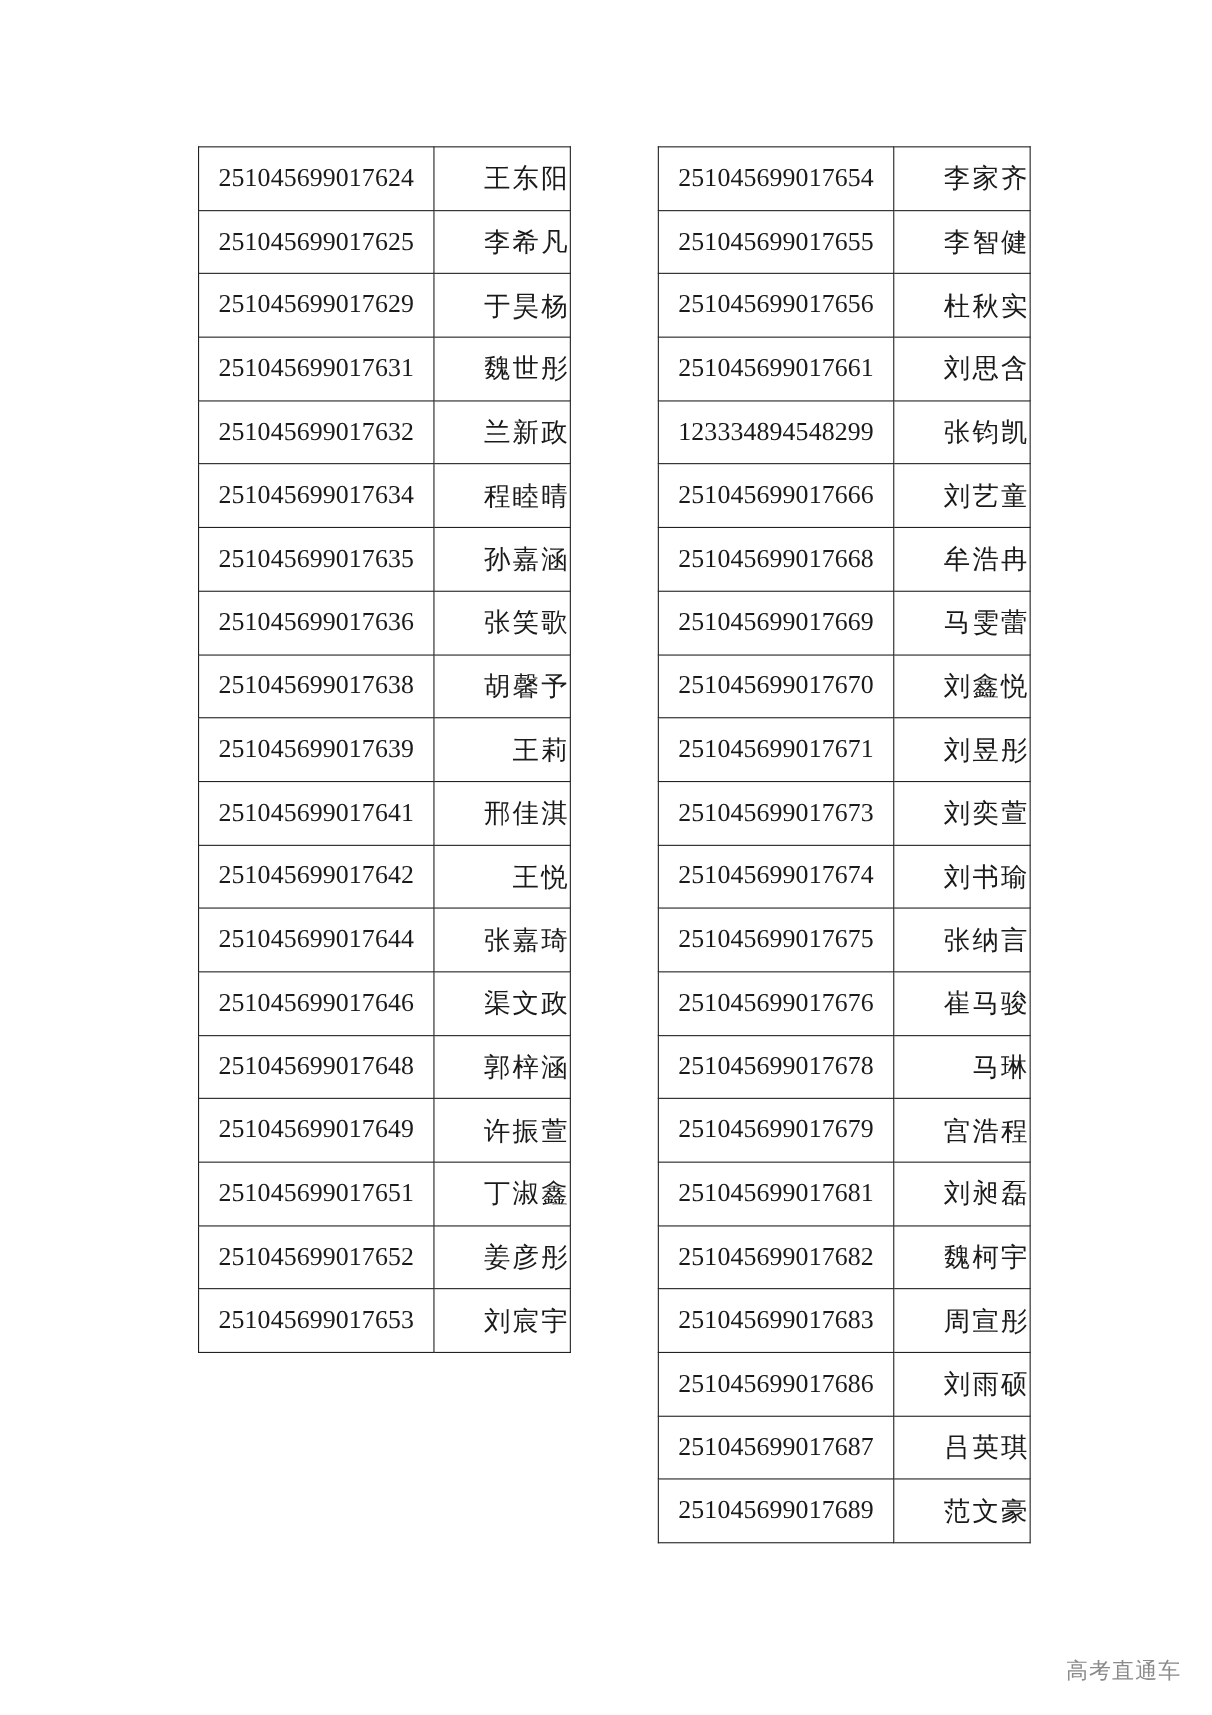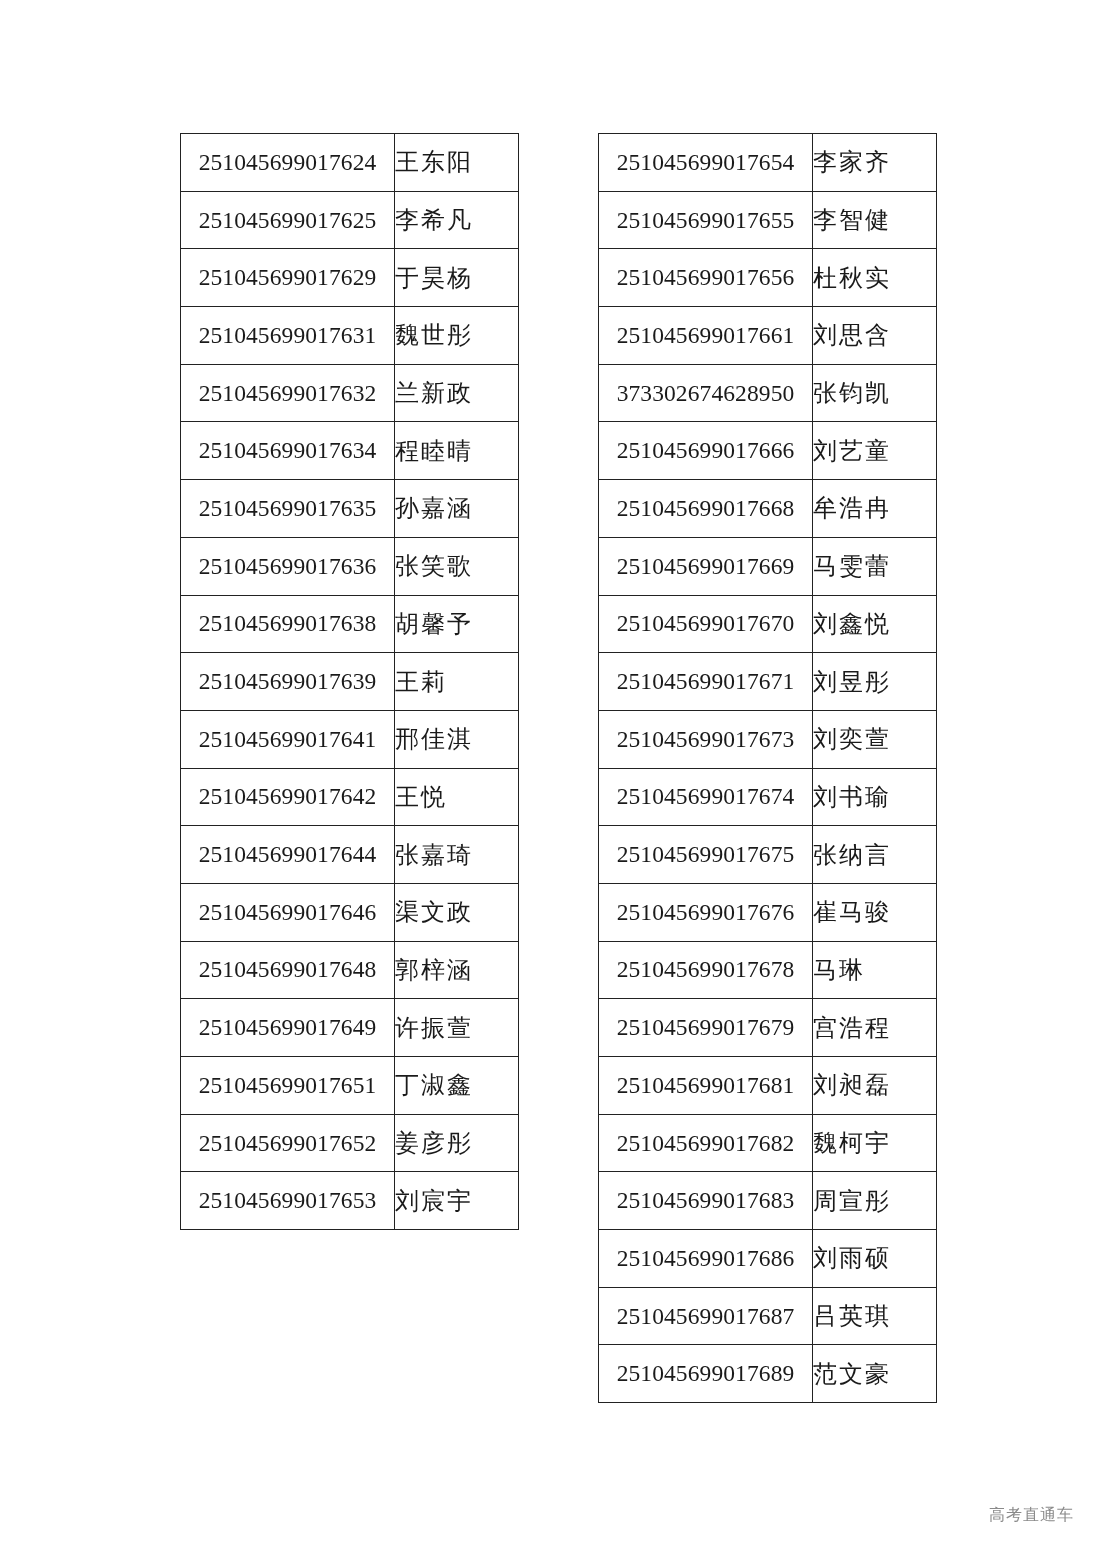--- a/index.html
+++ b/index.html
@@ -33,31 +33,31 @@
   .roster-table td.id-cell {
     width: 214px;
     font-size: 23.5px;
     text-align: center;
     letter-spacing: 0.1px;
     font-family: "Liberation Serif", "DejaVu Serif", serif;
   }
   .roster-table td.name-cell {
     width: 124px;
     font-size: 24px;
-    text-align: left;
+    text-align: right;
     letter-spacing: 2px;
     font-family: "DejaVu Sans", "Liberation Sans", sans-serif;
     font-weight: normal;
   }
   .watermark {
     position: absolute;
     right: 28px;
     top: 1505px;
     font-family: "DejaVu Sans", "Liberation Sans", sans-serif;
-    font-size: 16px;
+    font-size: 20px;
     color: #8a8a8a;
     letter-spacing: 1px;
   }
 </style>
 </head>
 <body>
 
 <table class="roster-table left">
   <tbody id="left-body">
       <tr>
@@ -151,21 +151,21 @@
       </tr>
       <tr>
         <td class="id-cell">251045699017656</td>
         <td class="name-cell">杜秋实</td>
       </tr>
       <tr>
         <td class="id-cell">251045699017661</td>
         <td class="name-cell">刘思含</td>
       </tr>
       <tr>
-        <td class="id-cell">373302674628950</td>
+        <td class="id-cell">123334894548299</td>
         <td class="name-cell">张钧凯</td>
       </tr>
       <tr>
         <td class="id-cell">251045699017666</td>
         <td class="name-cell">刘艺童</td>
       </tr>
       <tr>
         <td class="id-cell">251045699017668</td>
         <td class="name-cell">牟浩冉</td>
       </tr>

